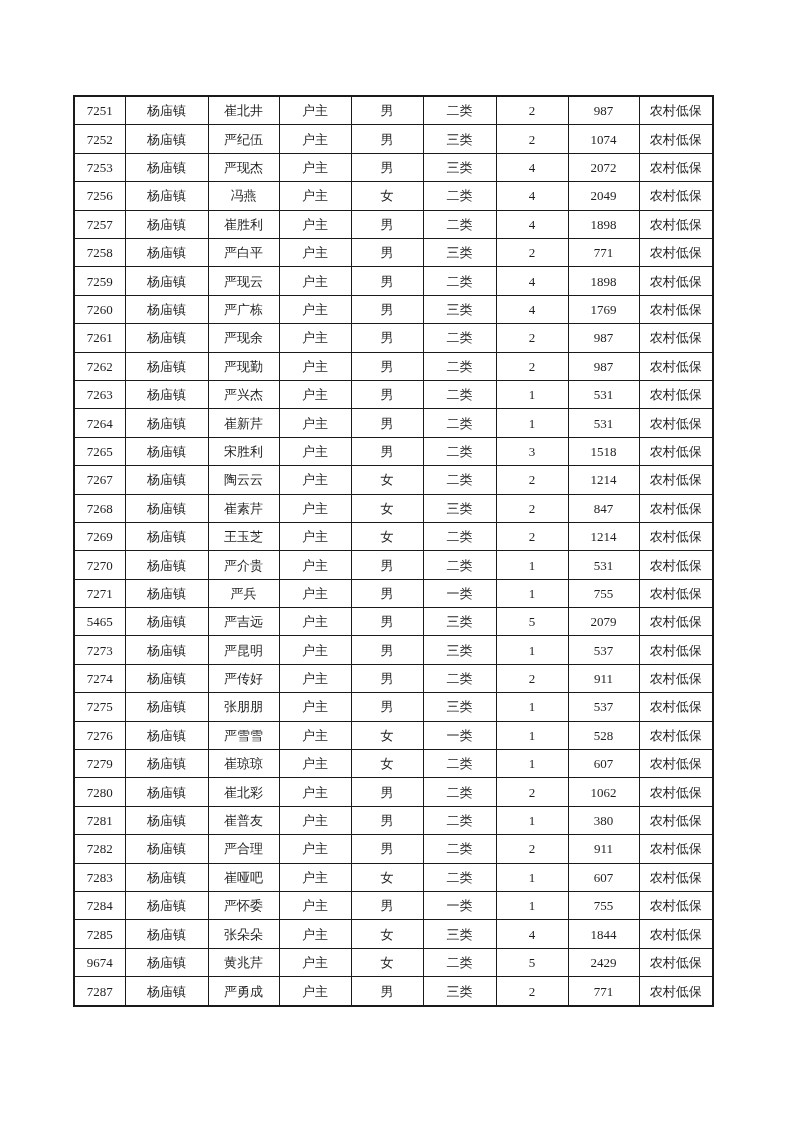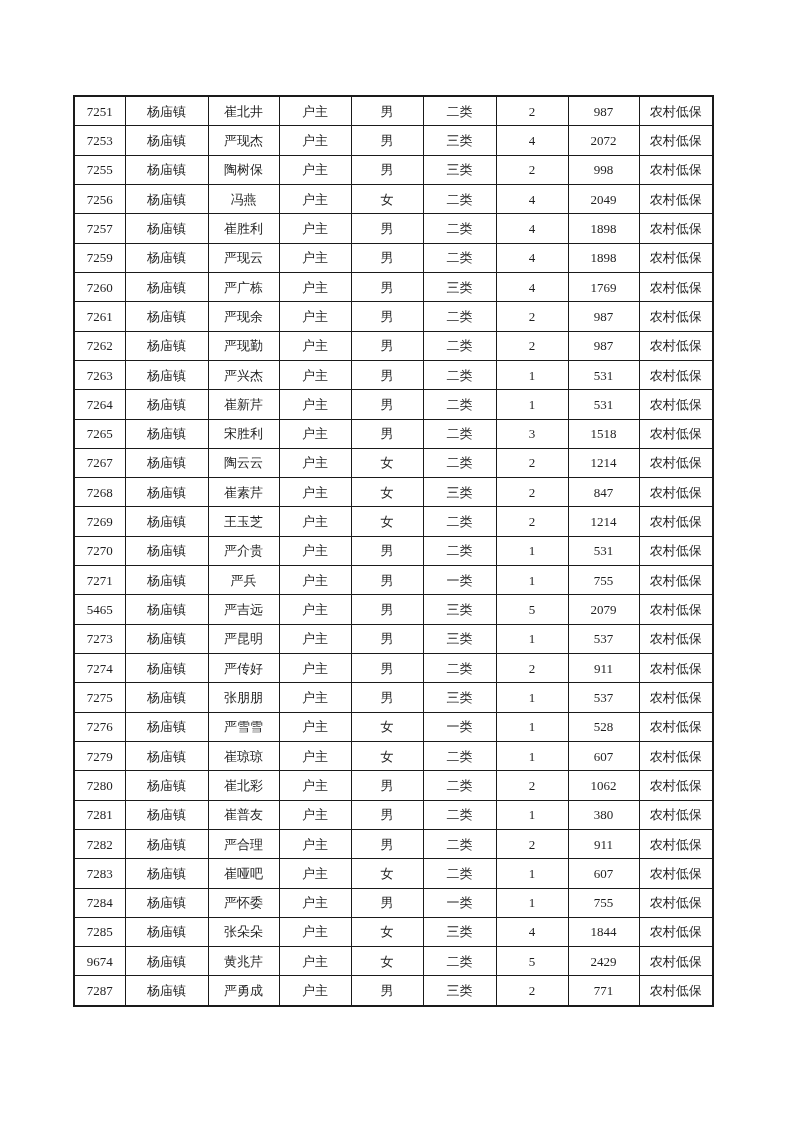--- a/index.html
+++ b/index.html
@@ -61,61 +61,72 @@
           <td>杨庙镇</td>
           <td>崔北井</td>
           <td>户主</td>
           <td>男</td>
           <td>二类</td>
           <td>2</td>
           <td>987</td>
           <td>农村低保</td>
         </tr>
         <tr>
+          <td>7252</td>
+          <td>杨庙镇</td>
+          <td>严纪伍</td>
+          <td>户主</td>
+          <td>男</td>
+          <td>三类</td>
+          <td>2</td>
+          <td>1074</td>
+          <td>农村低保</td>
+        </tr>
+        <tr>
           <td>7253</td>
           <td>杨庙镇</td>
           <td>严现杰</td>
           <td>户主</td>
           <td>男</td>
           <td>三类</td>
           <td>4</td>
           <td>2072</td>
           <td>农村低保</td>
         </tr>
         <tr>
-          <td>7255</td>
-          <td>杨庙镇</td>
-          <td>陶树保</td>
-          <td>户主</td>
-          <td>男</td>
-          <td>三类</td>
-          <td>2</td>
-          <td>998</td>
-          <td>农村低保</td>
-        </tr>
-        <tr>
           <td>7256</td>
           <td>杨庙镇</td>
           <td>冯燕</td>
           <td>户主</td>
           <td>女</td>
           <td>二类</td>
           <td>4</td>
           <td>2049</td>
           <td>农村低保</td>
         </tr>
         <tr>
           <td>7257</td>
           <td>杨庙镇</td>
           <td>崔胜利</td>
           <td>户主</td>
           <td>男</td>
           <td>二类</td>
           <td>4</td>
           <td>1898</td>
+          <td>农村低保</td>
+        </tr>
+        <tr>
+          <td>7258</td>
+          <td>杨庙镇</td>
+          <td>严白平</td>
+          <td>户主</td>
+          <td>男</td>
+          <td>三类</td>
+          <td>2</td>
+          <td>771</td>
           <td>农村低保</td>
         </tr>
         <tr>
           <td>7259</td>
           <td>杨庙镇</td>
           <td>严现云</td>
           <td>户主</td>
           <td>男</td>
           <td>二类</td>
           <td>4</td>

